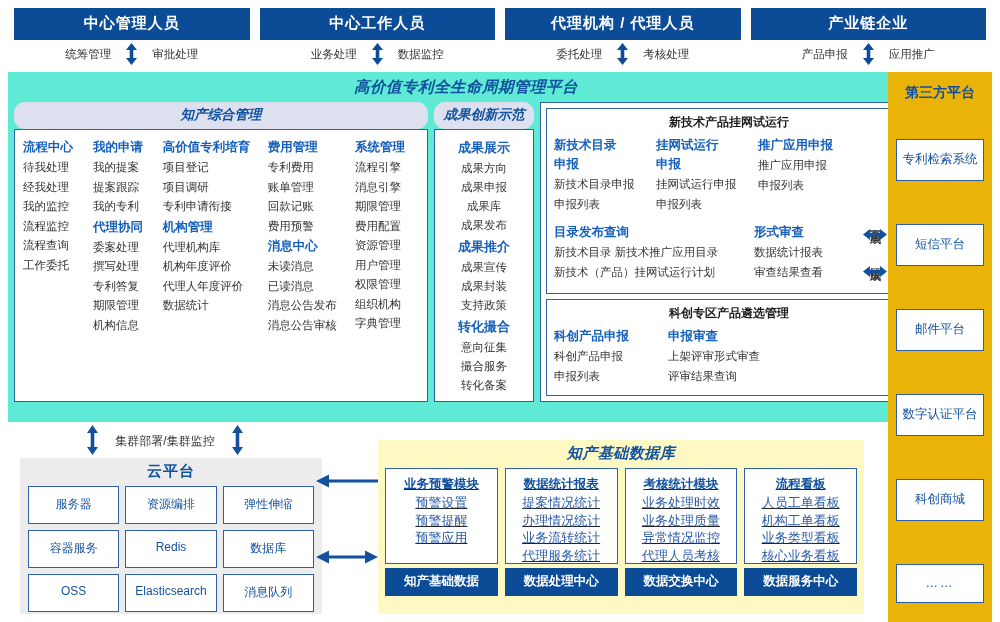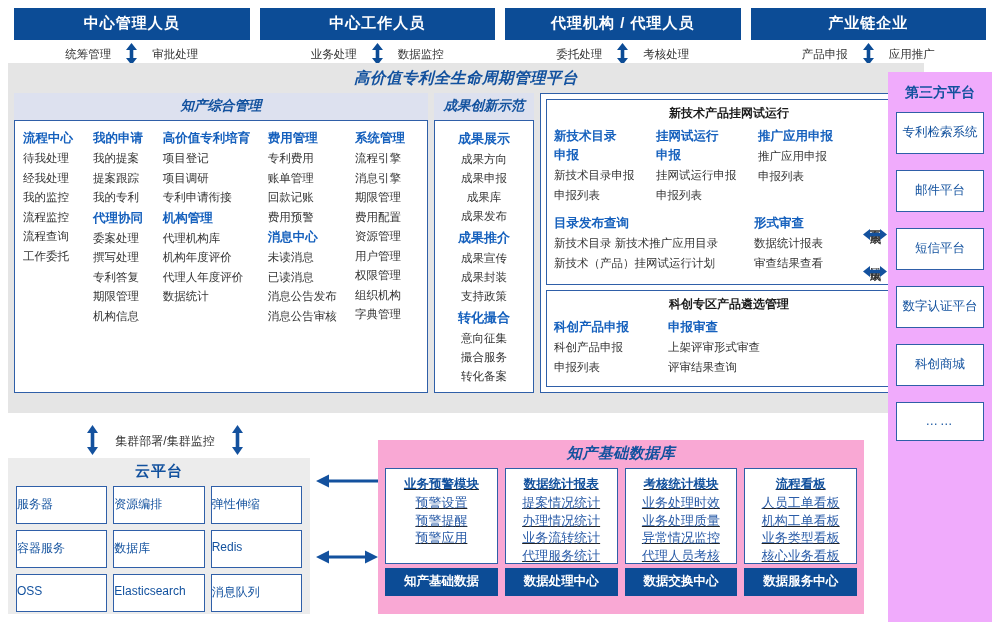--- a/index.html
+++ b/index.html
@@ -22,33 +22,33 @@
     display:flex;align-items:center;justify-content:center;gap:14px;
     height:28px;font-size:11.5px;color:#333;
   }
   .role-sub .lbl{white-space:nowrap;}
   .vert-arrow{
     display:inline-block;width:13px;height:22px;flex:none;
   }
 
   
   .platform{
-    position:absolute;left:8px;top:63px;width:916px;height:350px;
-    background:#e5e5e5;
+    position:absolute;left:8px;top:72px;width:916px;height:350px;
+    background:#5eead4;
   }
   .platform-title{
     text-align:center;font-weight:bold;font-style:italic;
     font-size:15.5px;color:#12519e;padding:5px 0 4px 0;letter-spacing:.5px;
   }
   .platform-body{display:flex;gap:6px;padding:0 6px 6px 6px;height:306px;box-sizing:border-box;}
 
   .group{display:flex;flex-direction:column;background:transparent;}
   .group-head{
     background:#dde1ef;color:#12519e;font-weight:bold;font-style:italic;
-    font-size:13.5px;text-align:center;padding:4px 0 5px 0;
+    font-size:13.5px;text-align:center;padding:4px 0 5px 0;border-radius:11px;
   }
   .group-box{
     border:1.4px solid #2f5fa8;background:#fff;flex:1;padding:7px 8px;
     box-sizing:border-box;
   }
   .g-zc{width:414px;}
   .g-cg{width:100px;}
   .g-cp{flex:1;}
 
   .cols{display:flex;gap:4px;}
@@ -84,65 +84,66 @@
   }
   .integ-item{display:flex;flex-direction:column;align-items:center;gap:3px;}
   .vtext{
     writing-mode:vertical-rl;text-orientation:upright;
     font-size:11.5px;color:#333;letter-spacing:1px;line-height:13px;
   }
 
   
   .third{
     position:absolute;left:888px;top:72px;width:104px;height:550px;
-    background:#f0abfc;
+    background:#eab308;
   }
   .third-title{
     text-align:center;color:#12519e;font-weight:bold;font-size:14px;
     padding:12px 0 10px 0;
   }
   .third-list{display:flex;flex-direction:column;gap:16px;padding:0 8px;}
   .third-item{
     border:1.4px solid #2f5fa8;background:#fff;color:#12519e;
     font-size:12.5px;text-align:center;padding:11px 0 12px 0;
     white-space:nowrap;
+    margin-top:27px;
   }
   .third-item.dots{color:#12519e;letter-spacing:2px;}
 
   
   .cluster{
     position:absolute;left:8px;top:424px;width:314px;height:34px;
     display:flex;align-items:center;justify-content:center;gap:16px;
   }
   .cluster .lbl{font-size:12px;color:#333;white-space:nowrap;}
 
   
   .cloud{
-    position:absolute;left:8px;top:458px;width:302px;height:156px;
+    position:absolute;left:20px;top:458px;width:302px;height:156px;
     background:#ececec;padding:0 8px;box-sizing:border-box;
   }
   .cloud-title{
     text-align:center;color:#12519e;font-weight:bold;font-size:15px;
     padding:4px 0 5px 0;letter-spacing:1px;
   }
   .cloud-grid{display:grid;grid-template-columns:repeat(3,1fr);gap:6px;}
   .cloud-cell{
     border:1.4px solid #2f5fa8;background:#fff;color:#12519e;
-    font-size:12px;padding:9px 0 10px 0;white-space:nowrap;
+    font-size:12px;text-align:center;padding:9px 0 10px 0;white-space:nowrap;
   }
 
   
   .midarrows{position:absolute;left:312px;top:458px;width:66px;height:156px;}
   .midarrows .a1{position:absolute;left:4px;top:16px;}
   .midarrows .a2{position:absolute;left:4px;top:92px;}
 
   
   .db{
     position:absolute;left:378px;top:440px;width:486px;height:174px;
-    background:#f9a8d4;box-sizing:border-box;padding:0 7px;
+    background:#fef9c3;box-sizing:border-box;padding:0 7px;
   }
   .db-title{
     text-align:center;color:#12519e;font-weight:bold;font-style:italic;
     font-size:15px;padding:4px 0 5px 0;letter-spacing:.5px;
   }
   .db-cols{display:flex;gap:7px;}
   .db-col{flex:1;display:flex;flex-direction:column;gap:4px;}
   .db-card{
     border:1.4px solid #2f5fa8;background:#fff;text-align:center;
     padding:5px 2px 7px 2px;height:96px;box-sizing:border-box;text-decoration:underline;
@@ -379,22 +380,22 @@
             <path d="M0 6.5 L7 1 L7 4.7 L17 4.7 L17 1 L24 6.5 L17 12 L17 8.3 L7 8.3 L7 12 Z" fill="#13519e"></path>
           </svg>
       </span>
     </div>
   </div>
 
   <div class="third">
     <div class="third-title">第三方平台</div>
     <div class="third-list">
       <div class="third-item">专利检索系统</div>
+      <div class="third-item">短信平台</div>
       <div class="third-item">邮件平台</div>
-      <div class="third-item">短信平台</div>
       <div class="third-item">数字认证平台</div>
       <div class="third-item">科创商城</div>
       <div class="third-item dots">……</div>
     </div>
   </div>
 
   <div class="cluster">
     <span>
       <svg width="13" height="30" viewBox="0 0 13 30">
           <path d="M6.5 0 L12 8 L8.3 8 L8.3 22 L12 22 L6.5 30 L1 22 L4.7 22 L4.7 8 L1 8 Z" fill="#13519e"></path>
@@ -408,22 +409,22 @@
     </span>
   </div>
 
   <div class="cloud">
     <div class="cloud-title">云平台</div>
     <div class="cloud-grid">
       <div class="cloud-cell">服务器</div>
       <div class="cloud-cell">资源编排</div>
       <div class="cloud-cell">弹性伸缩</div>
       <div class="cloud-cell">容器服务</div>
+      <div class="cloud-cell">Redis</div>
       <div class="cloud-cell">数据库</div>
-      <div class="cloud-cell">Redis</div>
       <div class="cloud-cell">OSS</div>
       <div class="cloud-cell">Elasticsearch</div>
       <div class="cloud-cell">消息队列</div>
     </div>
   </div>
 
   <div class="midarrows">
     <span class="a1">
       <svg width="62" height="14" viewBox="0 0 62 14">
           <path d="M0 7 L13 0.5 L13 5.4 L62 5.4 L62 8.6 L13 8.6 L13 13.5 Z" fill="#13519e"></path>

